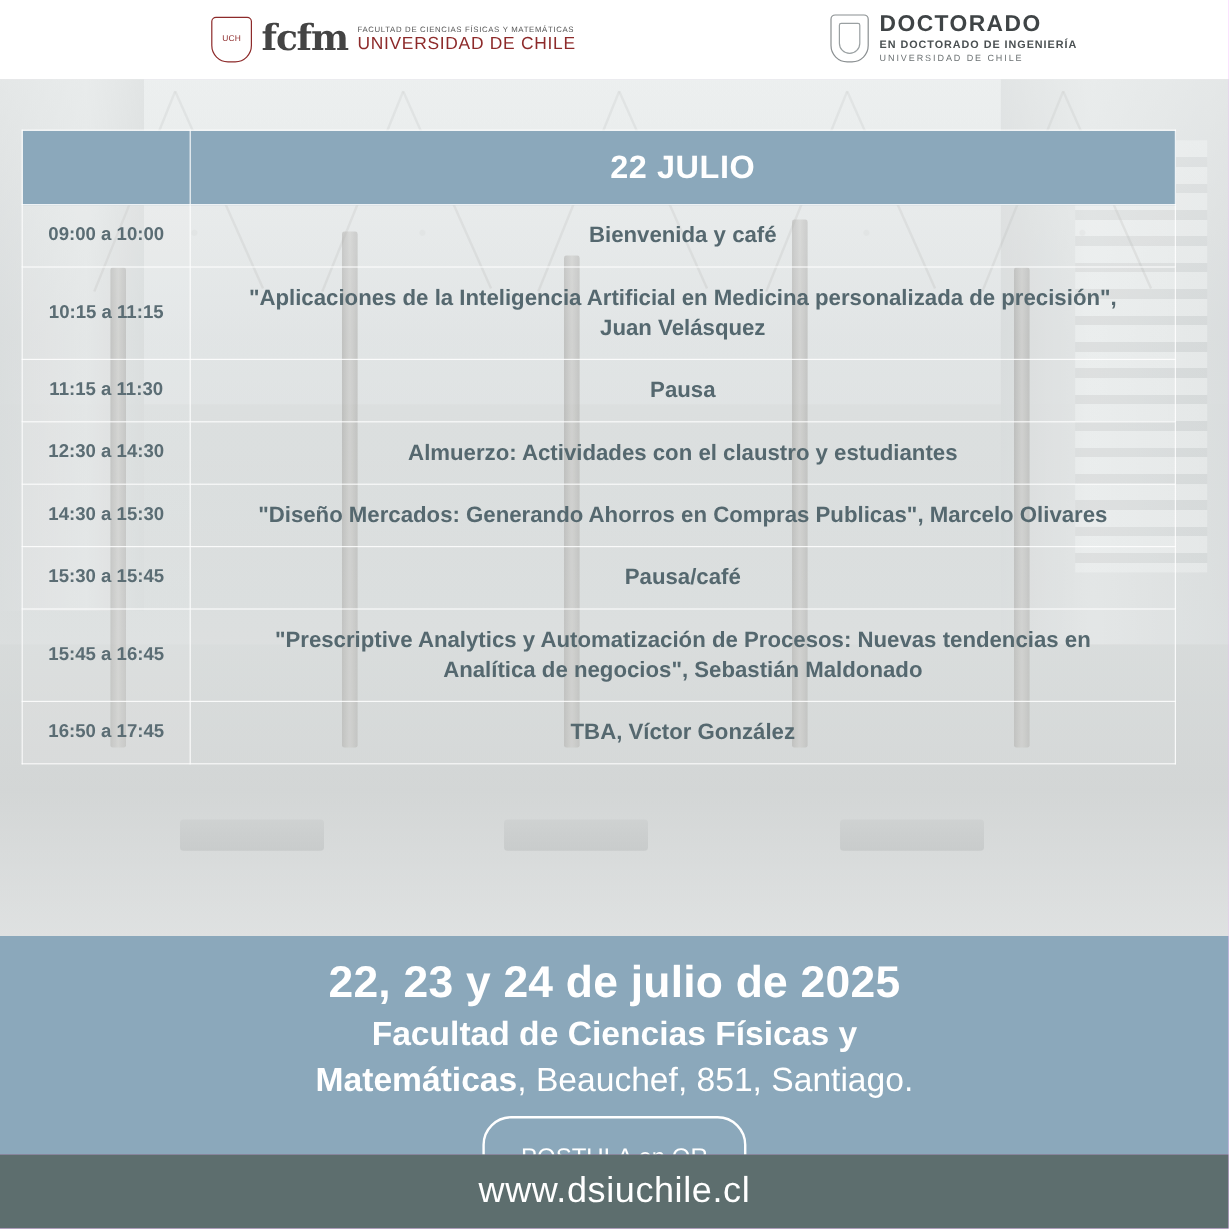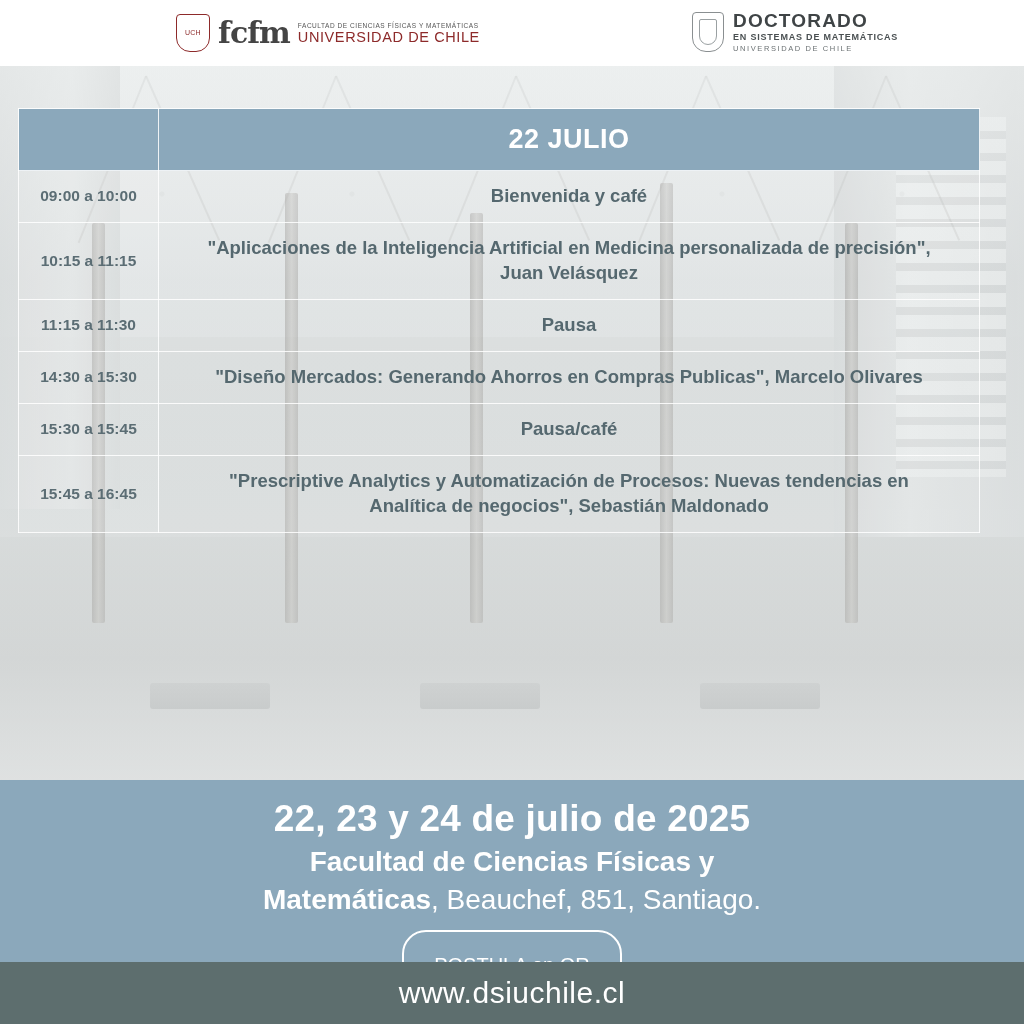--- a/index.html
+++ b/index.html
@@ -268,21 +268,21 @@
       <div class="logo-fcfm-text">
         <div class="l1">FACULTAD DE CIENCIAS FÍSICAS Y MATEMÁTICAS</div>
         <div class="l2">UNIVERSIDAD DE CHILE</div>
       </div>
     </div>
 
     <div class="logo-doc">
       <div class="logo-doc-seal"></div>
       <div class="logo-doc-text">
         <div class="d1">DOCTORADO</div>
-        <div class="d2">EN SISTEMAS DE MATEMÁTICAS</div>
+        <div class="d2">EN DOCTORADO DE INGENIERÍA</div>
         <div class="d3">UNIVERSIDAD DE CHILE</div>
       </div>
     </div>
   </div>
 
   <div class="table-wrap">
     <table class="schedule">
       <thead>
         <tr>
           <th class="th-blank"></th>
@@ -296,30 +296,38 @@
           </tr>
           <tr>
             <td class="time">10:15 a 11:15</td>
             <td class="desc">"Aplicaciones de la  Inteligencia Artificial  en Medicina  personalizada de precisión", Juan Velásquez</td>
           </tr>
           <tr>
             <td class="time">11:15 a 11:30</td>
             <td class="desc">Pausa</td>
           </tr>
           <tr>
+            <td class="time">12:30 a 14:30</td>
+            <td class="desc">Almuerzo: Actividades con el claustro y  estudiantes</td>
+          </tr>
+          <tr>
             <td class="time">14:30 a 15:30</td>
             <td class="desc">"Diseño Mercados: Generando Ahorros en Compras Publicas", Marcelo Olivares</td>
           </tr>
           <tr>
             <td class="time">15:30 a 15:45</td>
             <td class="desc">Pausa/café</td>
           </tr>
           <tr>
             <td class="time">15:45 a 16:45</td>
             <td class="desc">"Prescriptive Analytics y Automatización de Procesos: Nuevas tendencias en Analítica de negocios", Sebastián Maldonado</td>
+          </tr>
+          <tr>
+            <td class="time">16:50 a 17:45</td>
+            <td class="desc">TBA, Víctor González</td>
           </tr>
         </tbody>
     </table>
   </div>
 
   <div class="footer-band">
     <div class="fl1">22, 23 y 24 de julio de 2025</div>
     <div class="fl2">Facultad de Ciencias Físicas y</div>
     <div class="fl3">
       <b>Matemáticas</b><span>, Beauchef, 851, Santiago.</span>

